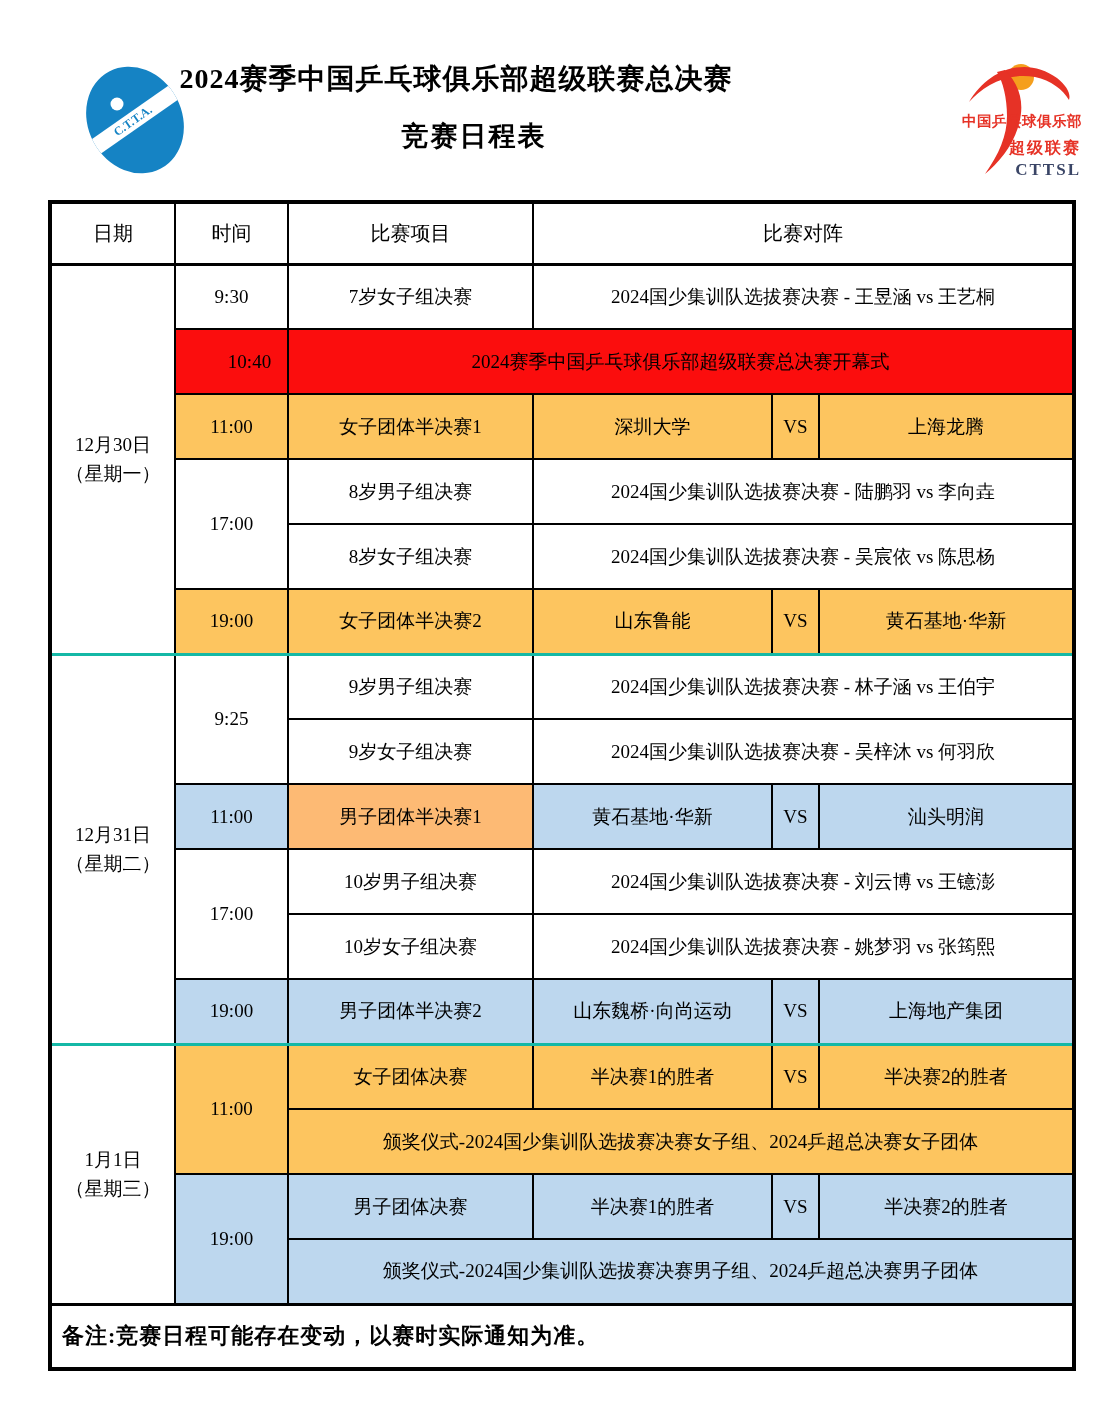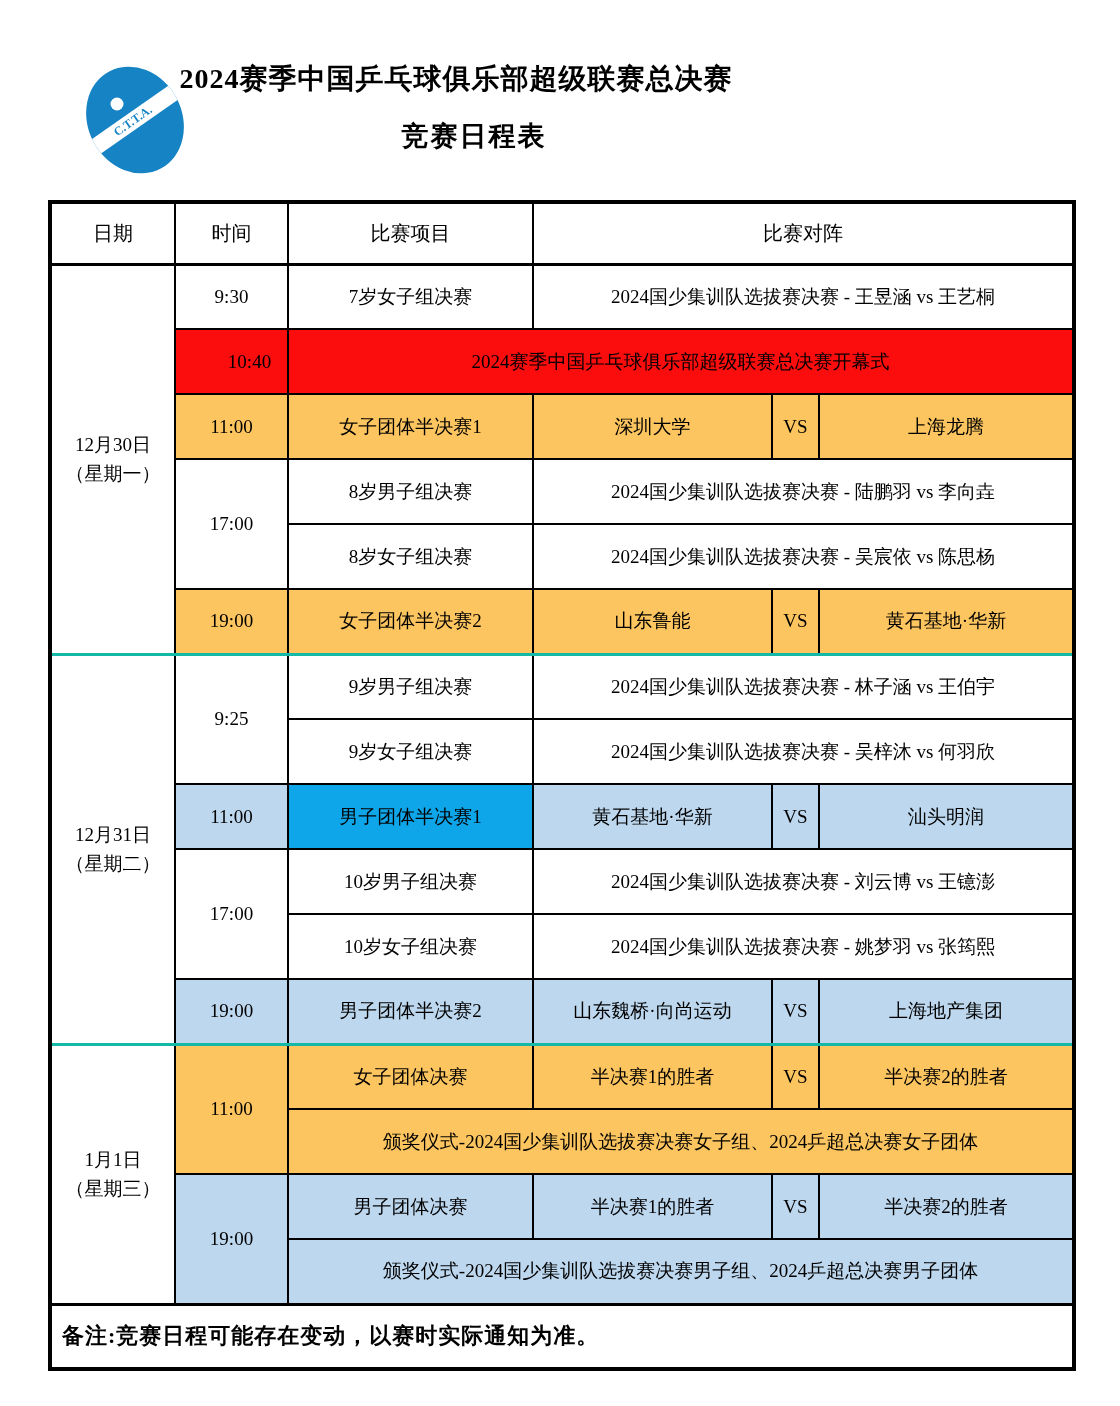--- a/index.html
+++ b/index.html
@@ -77,20 +77,30 @@
           <rect x="-20" y="51" width="170" height="17" transform="rotate(-35 59 60)" fill="#ffffff"></rect>
         </g>
         <circle cx="41" cy="44" r="6.5" fill="#ffffff"></circle>
         <text x="59" y="64" transform="rotate(-35 59 64)" text-anchor="middle" font-size="12" font-weight="bold" fill="#1583c4" font-family="Liberation Serif, DejaVu Serif, serif">C.T.T.A.</text>
       </svg>
     </div>
 
     <div class="page-title">2024赛季中国乒乓球俱乐部超级联赛总决赛</div>
     <div class="page-subtitle">竞赛日程表</div>
 
+    <div class="logo-right">
+      <svg width="135" height="138" viewBox="0 0 135 138">
+        <circle cx="66" cy="27" r="13" fill="#f59f1d"></circle>
+        <path d="M14,52 C34,18 72,6 102,28 C112,36 116,44 114,50 C108,40 96,30 80,27 C52,22 28,36 14,52 Z" fill="#e63226"></path>
+        <path d="M50,20 C64,34 70,52 64,74 C58,96 44,112 30,124 C44,104 52,86 52,66 C52,48 48,32 42,22 Z" fill="#e63226"></path>
+        <text x="67" y="76" text-anchor="middle" font-size="14.5" font-weight="bold" fill="#e63226" font-family="Liberation Sans, DejaVu Sans, sans-serif" letter-spacing="0.5">中国乒乓球俱乐部</text>
+        <text x="126" y="103" text-anchor="end" font-size="16" font-weight="bold" fill="#e63226" font-family="Liberation Sans, DejaVu Sans, sans-serif" letter-spacing="2">超级联赛</text>
+        <text x="126" y="125" text-anchor="end" font-size="17" font-weight="bold" fill="#3a4566" font-family="Liberation Serif, DejaVu Serif, serif" letter-spacing="2">CTTSL</text>
+      </svg>
+    </div>
   </div>
 
   <table class="schedule">
     <colgroup>
       <col style="width:125px">
         <col style="width:113px">
         <col style="width:245px">
       <col style="width:239px">
         <col style="width:47px">
         <col style="width:255px">
@@ -148,21 +158,21 @@
           <td class="time-cell" rowspan="2">9:25</td>
           <td class="event-cell">9岁男子组决赛</td>
           <td class="lineup-cell" colspan="3">2024国少集训队选拔赛决赛 - 林子涵 vs 王伯宇</td>
         </tr>
         <tr>
           <td class="event-cell">9岁女子组决赛</td>
           <td class="lineup-cell" colspan="3">2024国少集训队选拔赛决赛 - 吴梓沐 vs 何羽欣</td>
         </tr>
         <tr>
           <td class="time-cell" style="background: rgb(189, 215, 238);">11:00</td>
-          <td class="event-cell" style="background: #0ea5e9;">男子团体半决赛1</td>
+          <td class="event-cell" style="background: #fdba74;">男子团体半决赛1</td>
           <td class="team-cell" style="background: rgb(189, 215, 238);">黄石基地·华新</td>
           <td class="vs-cell" style="background: rgb(189, 215, 238);">VS</td>
           <td class="team-cell" style="background: rgb(189, 215, 238);">汕头明润</td>
         </tr>
         <tr>
           <td class="time-cell" rowspan="2">17:00</td>
           <td class="event-cell">10岁男子组决赛</td>
           <td class="lineup-cell" colspan="3">2024国少集训队选拔赛决赛 - 刘云博 vs 王镱澎</td>
         </tr>
         <tr>

